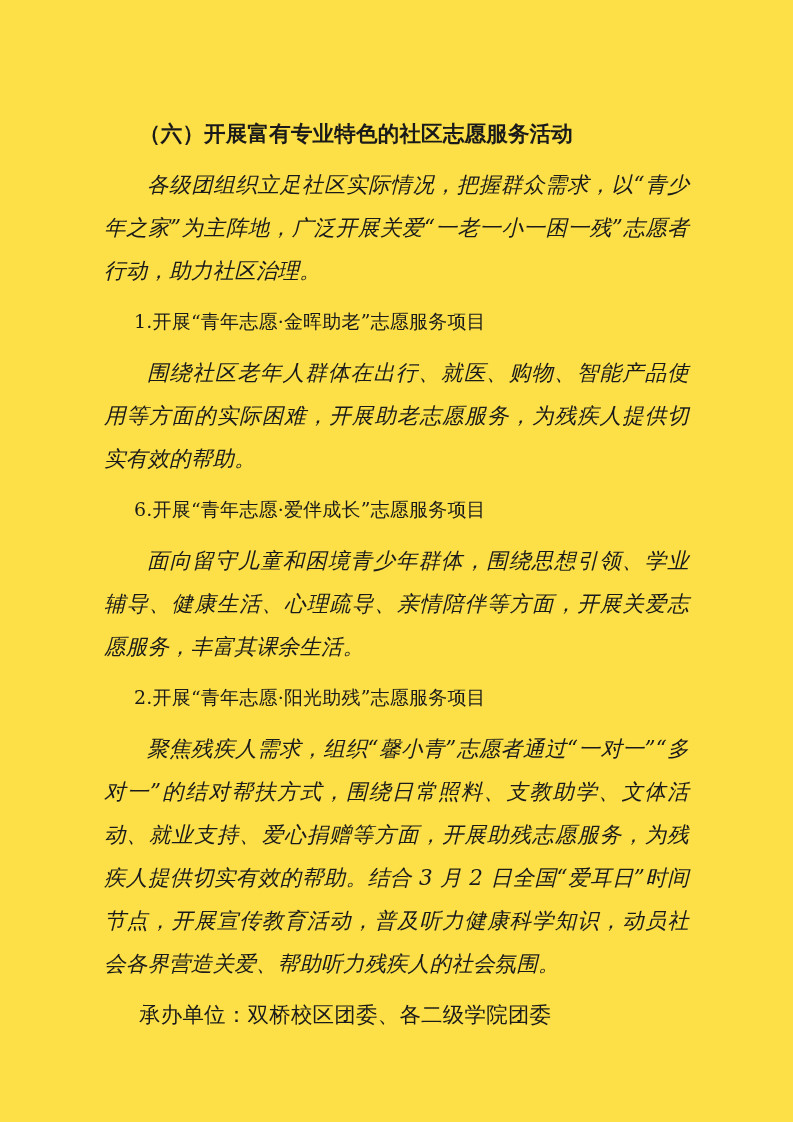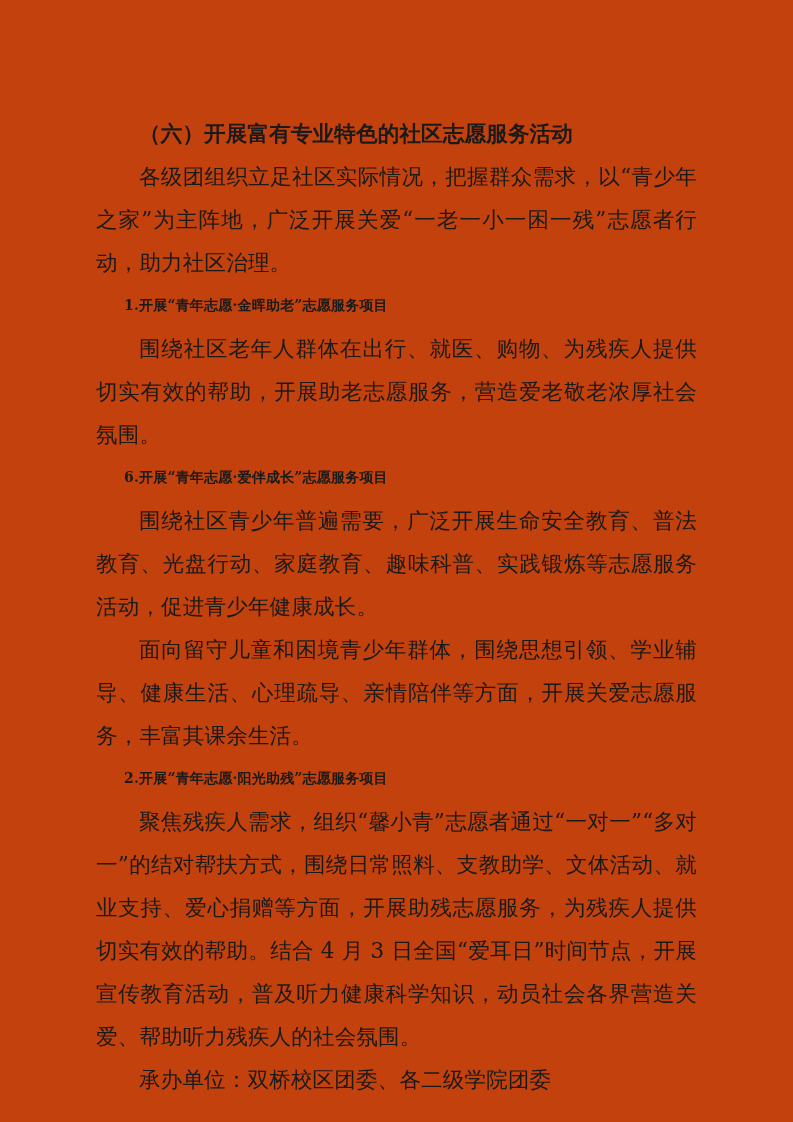--- a/index.html
+++ b/index.html
@@ -13,69 +13,69 @@
     font-family: "DejaVu Serif", "Liberation Serif", serif;
     color: #1a1a1a;
     overflow: hidden;
   }
   .page {
     position: relative;
     width: 793px;
     height: 1122px;
     box-sizing: border-box;
     padding: 112px 96px 60px 96px;
-    background: #c2410c;
+    background: #fde047;
   }
   .doc-body {
     font-size: 21.5px;
     line-height: 43px;
     text-align: justify;
     text-justify: inter-ideograph;
   }
   .heading {
     font-weight: bold;
     font-size: 21.5px;
     line-height: 43px;
     text-indent: 2em;
     margin: 0;
     letter-spacing: 0.2px;
   }
   .subheading {
-    font-weight: bold;
-    font-size: 14px;
+    font-weight: normal;
+    font-size: 19px;
     line-height: 43px;
     text-indent: 2em;
     margin: 0;
     letter-spacing: 0.2px;
   }
   .para {
     font-size: 21.5px;
     line-height: 43px;
     text-indent: 2em;
-    margin: 0;
+    margin: 8px;
     letter-spacing: 0.2px;
+    font-style: italic;
   }
   .para-noindentmark {
     font-size: 21.5px;
     line-height: 43px;
     text-indent: 2em;
     margin: 0;
     letter-spacing: 0.2px;
   }
 </style>
 </head>
 <body>
 
 <div class="page">
   <div class="doc-body">
     <p class="heading">（六）开展富有专业特色的社区志愿服务活动</p>
     <p class="para">各级团组织立足社区实际情况，把握群众需求，以“青少年之家”为主阵地，广泛开展关爱“一老一小一困一残”志愿者行动，助力社区治理。</p>
     <p class="subheading">1.开展“青年志愿·金晖助老”志愿服务项目</p>
-    <p class="para">围绕社区老年人群体在出行、就医、购物、为残疾人提供切实有效的帮助，开展助老志愿服务，营造爱老敬老浓厚社会氛围。</p>
+    <p class="para">围绕社区老年人群体在出行、就医、购物、智能产品使用等方面的实际困难，开展助老志愿服务，为残疾人提供切实有效的帮助。</p>
     <p class="subheading">6.开展“青年志愿·爱伴成长”志愿服务项目</p>
-    <p class="para">围绕社区青少年普遍需要，广泛开展生命安全教育、普法教育、光盘行动、家庭教育、趣味科普、实践锻炼等志愿服务活动，促进青少年健康成长。</p>
     <p class="para">面向留守儿童和困境青少年群体，围绕思想引领、学业辅导、健康生活、心理疏导、亲情陪伴等方面，开展关爱志愿服务，丰富其课余生活。</p>
     <p class="subheading">2.开展“青年志愿·阳光助残”志愿服务项目</p>
-    <p class="para">聚焦残疾人需求，组织“馨小青”志愿者通过“一对一”“多对一”的结对帮扶方式，围绕日常照料、支教助学、文体活动、就业支持、爱心捐赠等方面，开展助残志愿服务，为残疾人提供切实有效的帮助。结合 4 月 3 日全国“爱耳日”时间节点，开展宣传教育活动，普及听力健康科学知识，动员社会各界营造关爱、帮助听力残疾人的社会氛围。</p>
+    <p class="para">聚焦残疾人需求，组织“馨小青”志愿者通过“一对一”“多对一”的结对帮扶方式，围绕日常照料、支教助学、文体活动、就业支持、爱心捐赠等方面，开展助残志愿服务，为残疾人提供切实有效的帮助。结合 3 月 2 日全国“爱耳日”时间节点，开展宣传教育活动，普及听力健康科学知识，动员社会各界营造关爱、帮助听力残疾人的社会氛围。</p>
     <p class="para-noindentmark">承办单位：双桥校区团委、各二级学院团委</p>
 
   </div>
 </div>
 
 </body></html>

